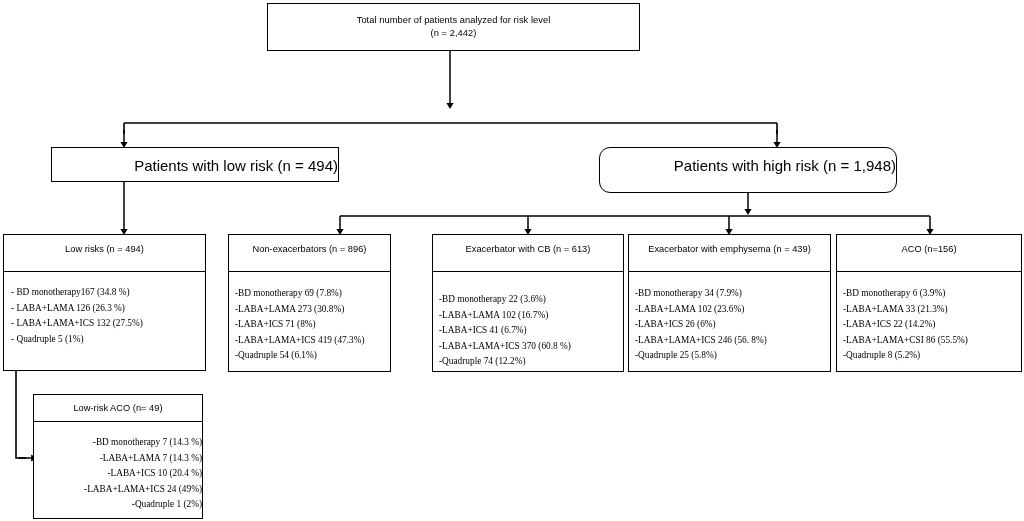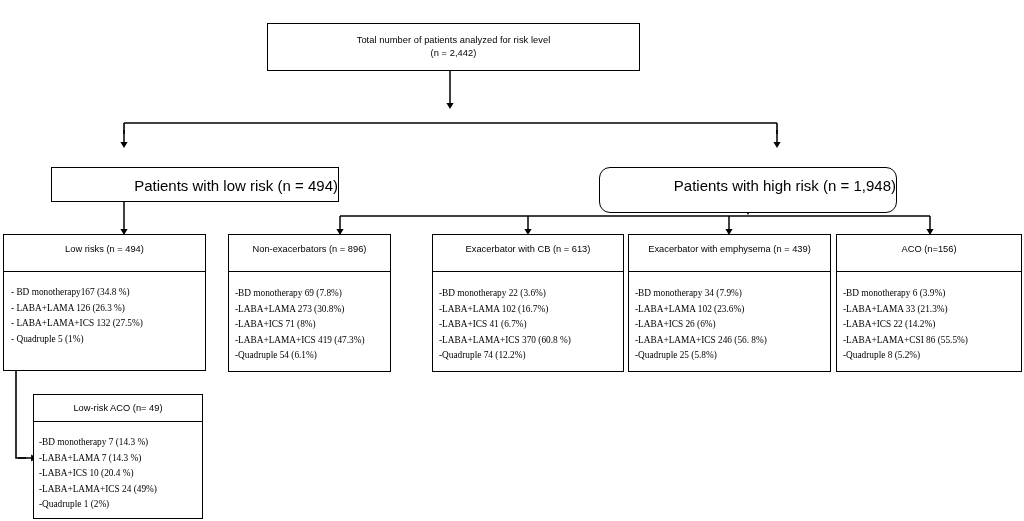--- a/index.html
+++ b/index.html
@@ -24,21 +24,20 @@
     top: 0;
     width: 1024px;
     height: 521px;
     pointer-events: none;
   }
   .box {
     position: absolute;
     box-sizing: border-box;
     border: 1.4px solid #000000;
     background: #ffffff;
-    margin-top: 20px;
   }
   
   .box-root {
     left: 267px;
     top: 3px;
     width: 373px;
     height: 48px;
   }
   .root-text {
     text-align: center;
@@ -88,27 +87,27 @@
     padding: 14px 0 0 6px;
     font-family: Liberation Serif, serif;
   }
   .group-body .item {
     font-size: 9.3px;
     line-height: 15.6px;
     white-space: nowrap;
   }
   .g-low      { left: 3px;   top: 234px; width: 203px; height: 137px; }
   .g-nonexac  { left: 228px; top: 234px; width: 163px; height: 138px; }
-  .g-cb       { left: 432px; top: 234px; width: 192px; height: 138px; }
+  .g-cb       { left: 432px; top: 234px; width: 192px; height: 138px; gap: 6px; }
   .g-emph     { left: 628px; top: 234px; width: 203px; height: 138px; }
   .g-aco      { left: 836px; top: 234px; width: 186px; height: 138px; }
   .g-lowaco   { left: 33px;  top: 394px; width: 170px; height: 125px; }
 
   .g-low .group-body      { padding-top: 13px; padding-left: 7px; }
-  .g-lowaco .group-body   { padding-top: 13px; padding-left: 5px; }
+  .g-lowaco .group-body   { padding-top: 13px; padding-left: 5px; text-align: right; }
   .g-lowaco .group-header { padding: 8px 2px 7px 2px; }
 </style>
 </head>
 <body>
 
 <div id="canvas">
 
   <svg class="connectors" viewBox="0 0 1024 521" xmlns="http://www.w3.org/2000/svg">
     <defs>
       <marker id="arrowhead" markerWidth="9" markerHeight="9" refX="3.2" refY="4.2" orient="auto" markerUnits="userSpaceOnUse">

